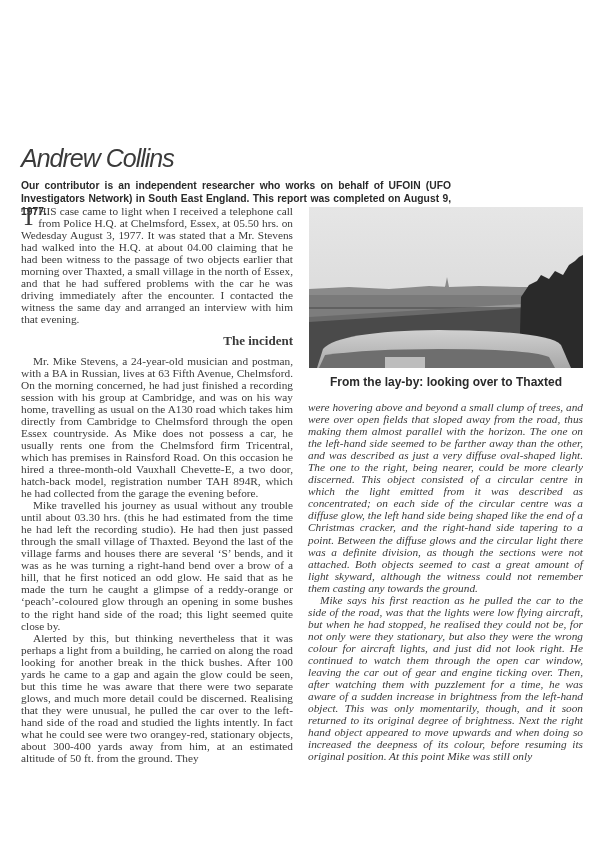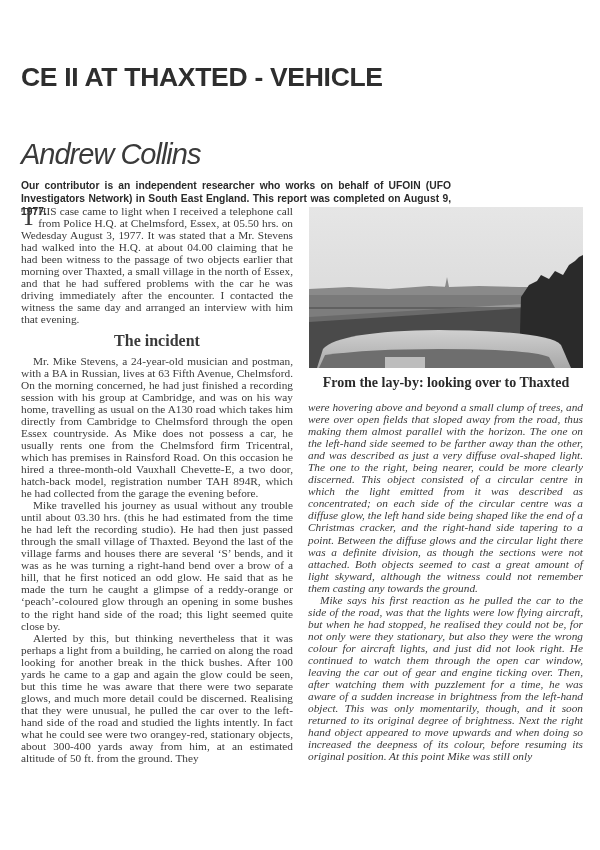--- a/index.html
+++ b/index.html
@@ -5,23 +5,23 @@
     html, body { margin: 0; padding: 0; background: #ffffff; }
     body { width: 600px; height: 850px; position: relative; overflow: hidden; }
     .title {
       position: absolute; left: 21px; top: 58px; width: 560px;
       font-family: "Liberation Sans", sans-serif; font-weight: bold;
       font-size: 26.5px; line-height: 38px; color: #2e2e2e; letter-spacing: -0.3px;
       margin: 0;
     }
     .title span { display: block; }
     .author {
-      position: absolute; left: 21px; top: 138px;
+      position: absolute; left: 21px; top: 144px;
       font-family: "Liberation Sans", sans-serif; font-style: italic;
-      font-size: 29px; color: #3a3a3a; letter-spacing: -1px; margin: 0; font-weight: normal;
+      font-size: 25px; color: #3a3a3a; letter-spacing: -1px; margin: 0; font-weight: normal;
     }
     .intro {
       position: absolute; left: 21px; top: 180px; width: 430px;
       font-family: "Liberation Sans", sans-serif; font-weight: bold;
       font-size: 10.3px; line-height: 12.8px; color: #2a2a2a;
       text-align: justify; margin: 0;
     }
     .col {
       position: absolute; font-family: "Liberation Serif", serif;
       font-size: 11.3px; line-height: 12.05px; color: #3a3a3a;
@@ -29,38 +29,37 @@
     }
     .col p { margin: 0; text-indent: 12px; }
     .col p.first { text-indent: 0; }
     .col-left { left: 21px; top: 205px; width: 272px; }
     .col-right { left: 308px; top: 401px; width: 275px; font-style: italic; }
     .dropcap {
       float: left; font-size: 25px; line-height: 20px; margin: 2px 2px 0 0;
       color: #3a3a3a; font-family: "Liberation Serif", serif;
     }
     .subhead {
-      text-align: center; font-weight: bold; margin: 10px 0 7px 0 !important;
-      text-indent: 0 !important; font-size: 16px;
+      text-align: right; font-weight: bold; margin: 10px 0 7px 0 !important;
+      text-indent: 0 !important; font-size: 13px;
     }
     .photo {
       position: absolute; left: 309px; top: 207px; width: 274px; height: 161px;
       overflow: hidden; background: #bdbdbd;
     }
     .caption {
       position: absolute; left: 309px; top: 375px; width: 274px; text-align: center;
-      font-family: Liberation Serif, serif; font-weight: bold; font-size: 14px;
+      font-family: Liberation Sans, sans-serif; font-weight: bold; font-size: 12px;
       color: #2a2a2a;
     }
   </style>
 </head>
 <body>
 
 <h1 class="title">
-  <span>CE II AT THAXTED - VEHICLE</span>
 </h1>
 
 <h2 class="author">Andrew Collins</h2>
 
 <p class="intro">Our contributor is an independent researcher who works on behalf of UFOIN (UFO Investigators Network) in South East England. This report was completed on August 9, 1977.</p>
 
 <div class="col col-left">
   <p class="first"><span class="dropcap">T</span><span>HIS case came to light when I received a telephone call from Police H.Q. at Chelmsford, Essex, at 05.50 hrs. on Wedesday August 3, 1977. It was stated that a Mr. Stevens had walked into the H.Q. at about 04.00 claiming that he had been witness to the passage of two objects earlier that morning over Thaxted, a small village in the north of Essex, and that he had suffered problems with the car he was driving immediately after the encounter. I contacted the witness the same day and arranged an interview with him that evening.</span></p>
   <p class="subhead">The incident</p>
   <p>Mr. Mike Stevens, a 24-year-old musician and postman, with a BA in Russian, lives at 63 Fifth Avenue, Chelmsford. On the morning concerned, he had just finished a recording session with his group at Cambridge, and was on his way home, travelling as usual on the A130 road which takes him directly from Cambridge to Chelmsford through the open Essex countryside. As Mike does not possess a car, he usually rents one from the Chelmsford firm Tricentral, which has premises in Rainsford Road. On this occasion he hired a three-month-old Vauxhall Chevette-E, a two door, hatch-back model, registration number TAH 894R, which he had collected from the garage the evening before.</p>

